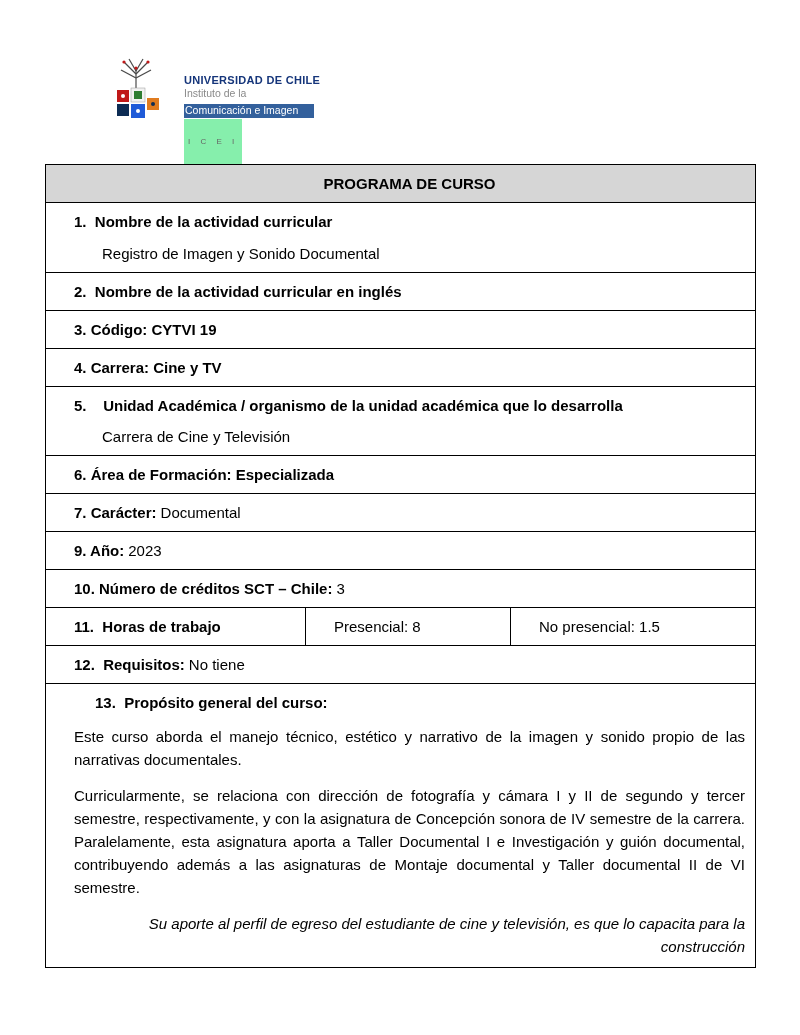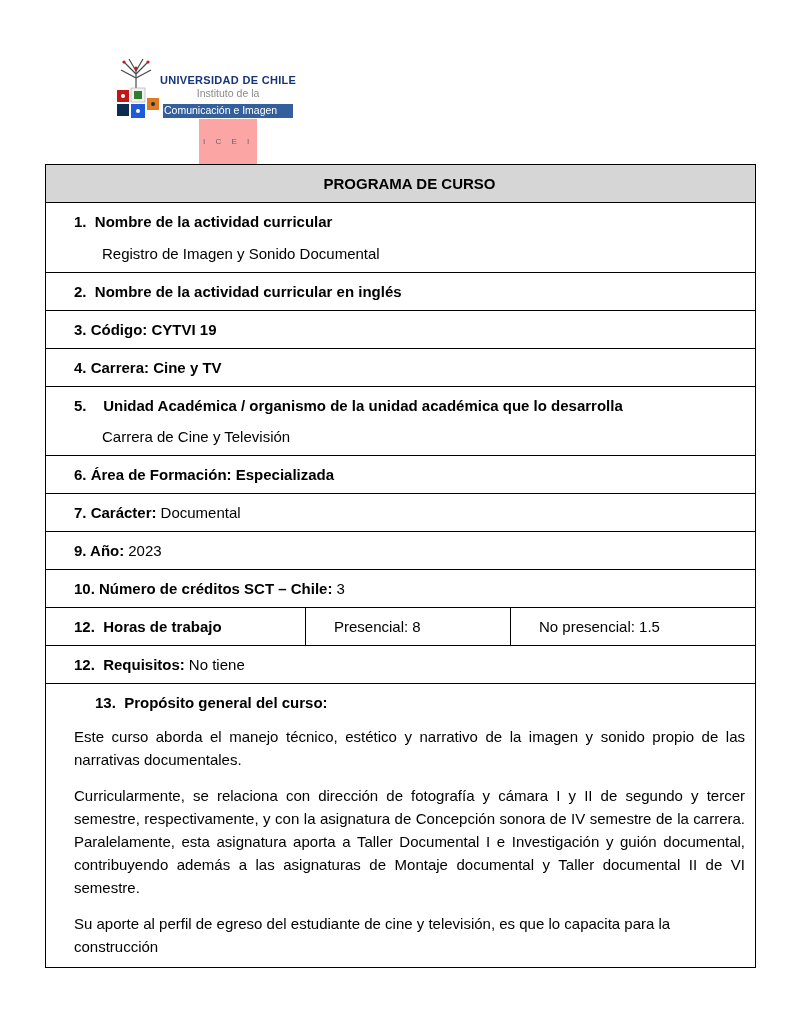--- a/index.html
+++ b/index.html
@@ -8,40 +8,40 @@
     width:800px;height:1035px;
     background:#ffffff;
     font-family:"Liberation Sans", sans-serif;
     color:#000;
     overflow:hidden;
   }
 
   
   .logo{
     position:absolute;left:112px;top:58px;
-    display:flex;align-items:flex-start;gap:0;text-align:center;
+    display:flex;align-items:flex-start;gap:24px;
   }
   .emblem{display:block;}
   .logo-text{padding-top:16px;}
   .logo-uni{
     font-size:11px;font-weight:bold;letter-spacing:.3px;
     color:#15357a;line-height:13px;
   }
   .logo-inst1{
     font-size:10.5px;color:#8a8a8a;line-height:13px;
   }
   .logo-inst2{
     display:inline-block;
     font-size:10.5px;color:#ffffff;line-height:13px;
     background:#33609c;padding:0 16px 1px 1px;
   }
   .logo-icei{
     display:inline-block;
     font-size:8px;color:#666;letter-spacing:4px;line-height:10px;
-    background:#fca5a5;padding:18px 4px;margin-top:1px;
+    background:#86efac;padding:18px 4px;margin-top:1px;
   }
 
   
   table.course{
     position:absolute;left:45px;top:164px;
     width:710px;border-collapse:collapse;table-layout:fixed;
     font-size:15px;line-height:19px;
   }
   table.course td{
     border:1px solid #000;
@@ -65,21 +65,21 @@
   td.r13{
     border-bottom:none;
     padding:7px 7px 16px 7px;
   }
   td.r13 .btitle{margin-left:21px;}
   .para{
     margin:13px 0 0 0;
     text-align:justify;
     line-height:23px;
   }
-  .para.last{text-align:left;}
+  .para.last{text-align:right;font-style:italic;}
 </style>
 </head>
 <body>
 
 <div class="page">
 
   <header class="logo">
     <svg class="emblem" width="48" height="64" viewBox="0 0 48 64" xmlns="http://www.w3.org/2000/svg">
 
       <g stroke="#4a4a4a" stroke-width="1.2" fill="none">
@@ -176,21 +176,21 @@
       </td>
     </tr>
 
     <tr>
       <td colspan="3">
         <span class="bold">10. Número de créditos SCT – Chile:</span><span class="val">3</span>
       </td>
     </tr>
 
     <tr>
-      <td class="c1"><span class="bold">12.  Horas de trabajo</span></td>
+      <td class="c1"><span class="bold">11.  Horas de trabajo</span></td>
       <td class="c2"><span>Presencial: 8</span></td>
       <td class="c3"><span>No presencial: 1.5</span></td>
     </tr>
 
     <tr>
       <td colspan="3">
         <span class="bold">12.  Requisitos:</span><span class="val">No tiene</span>
       </td>
     </tr>
 

